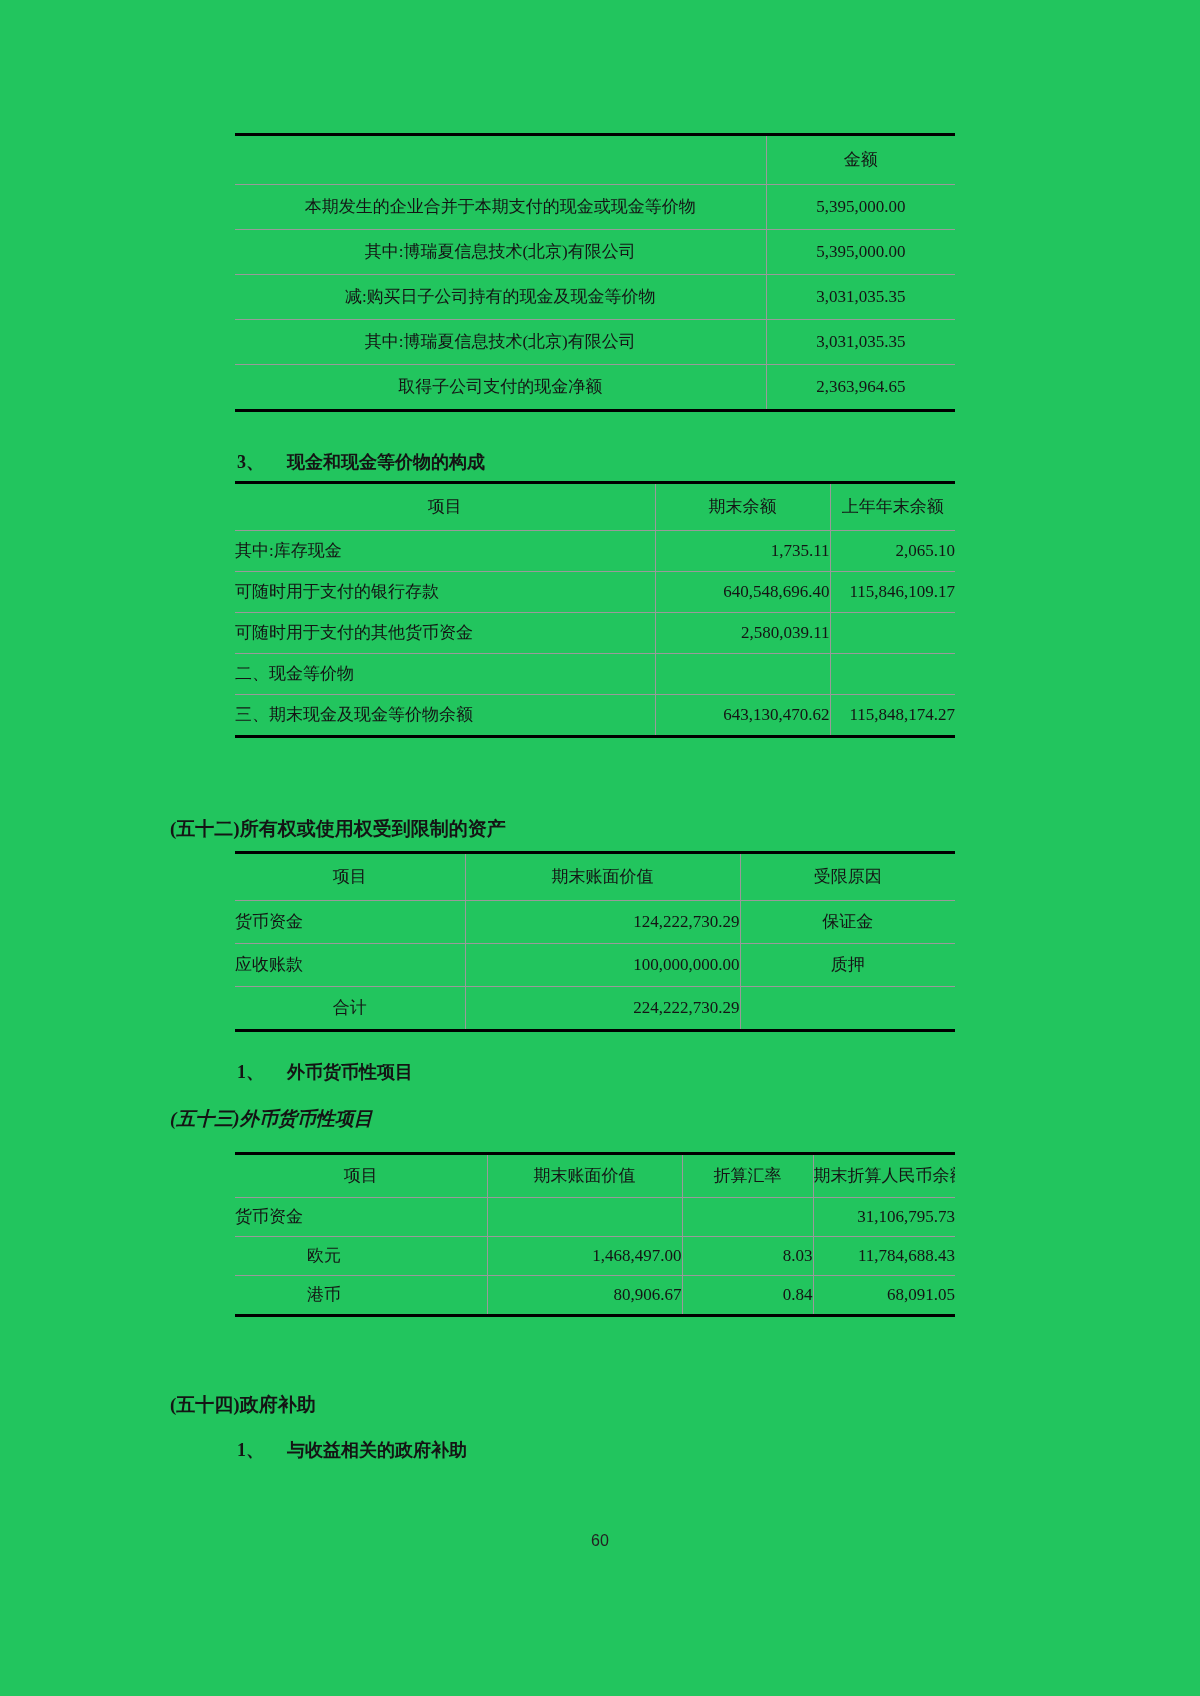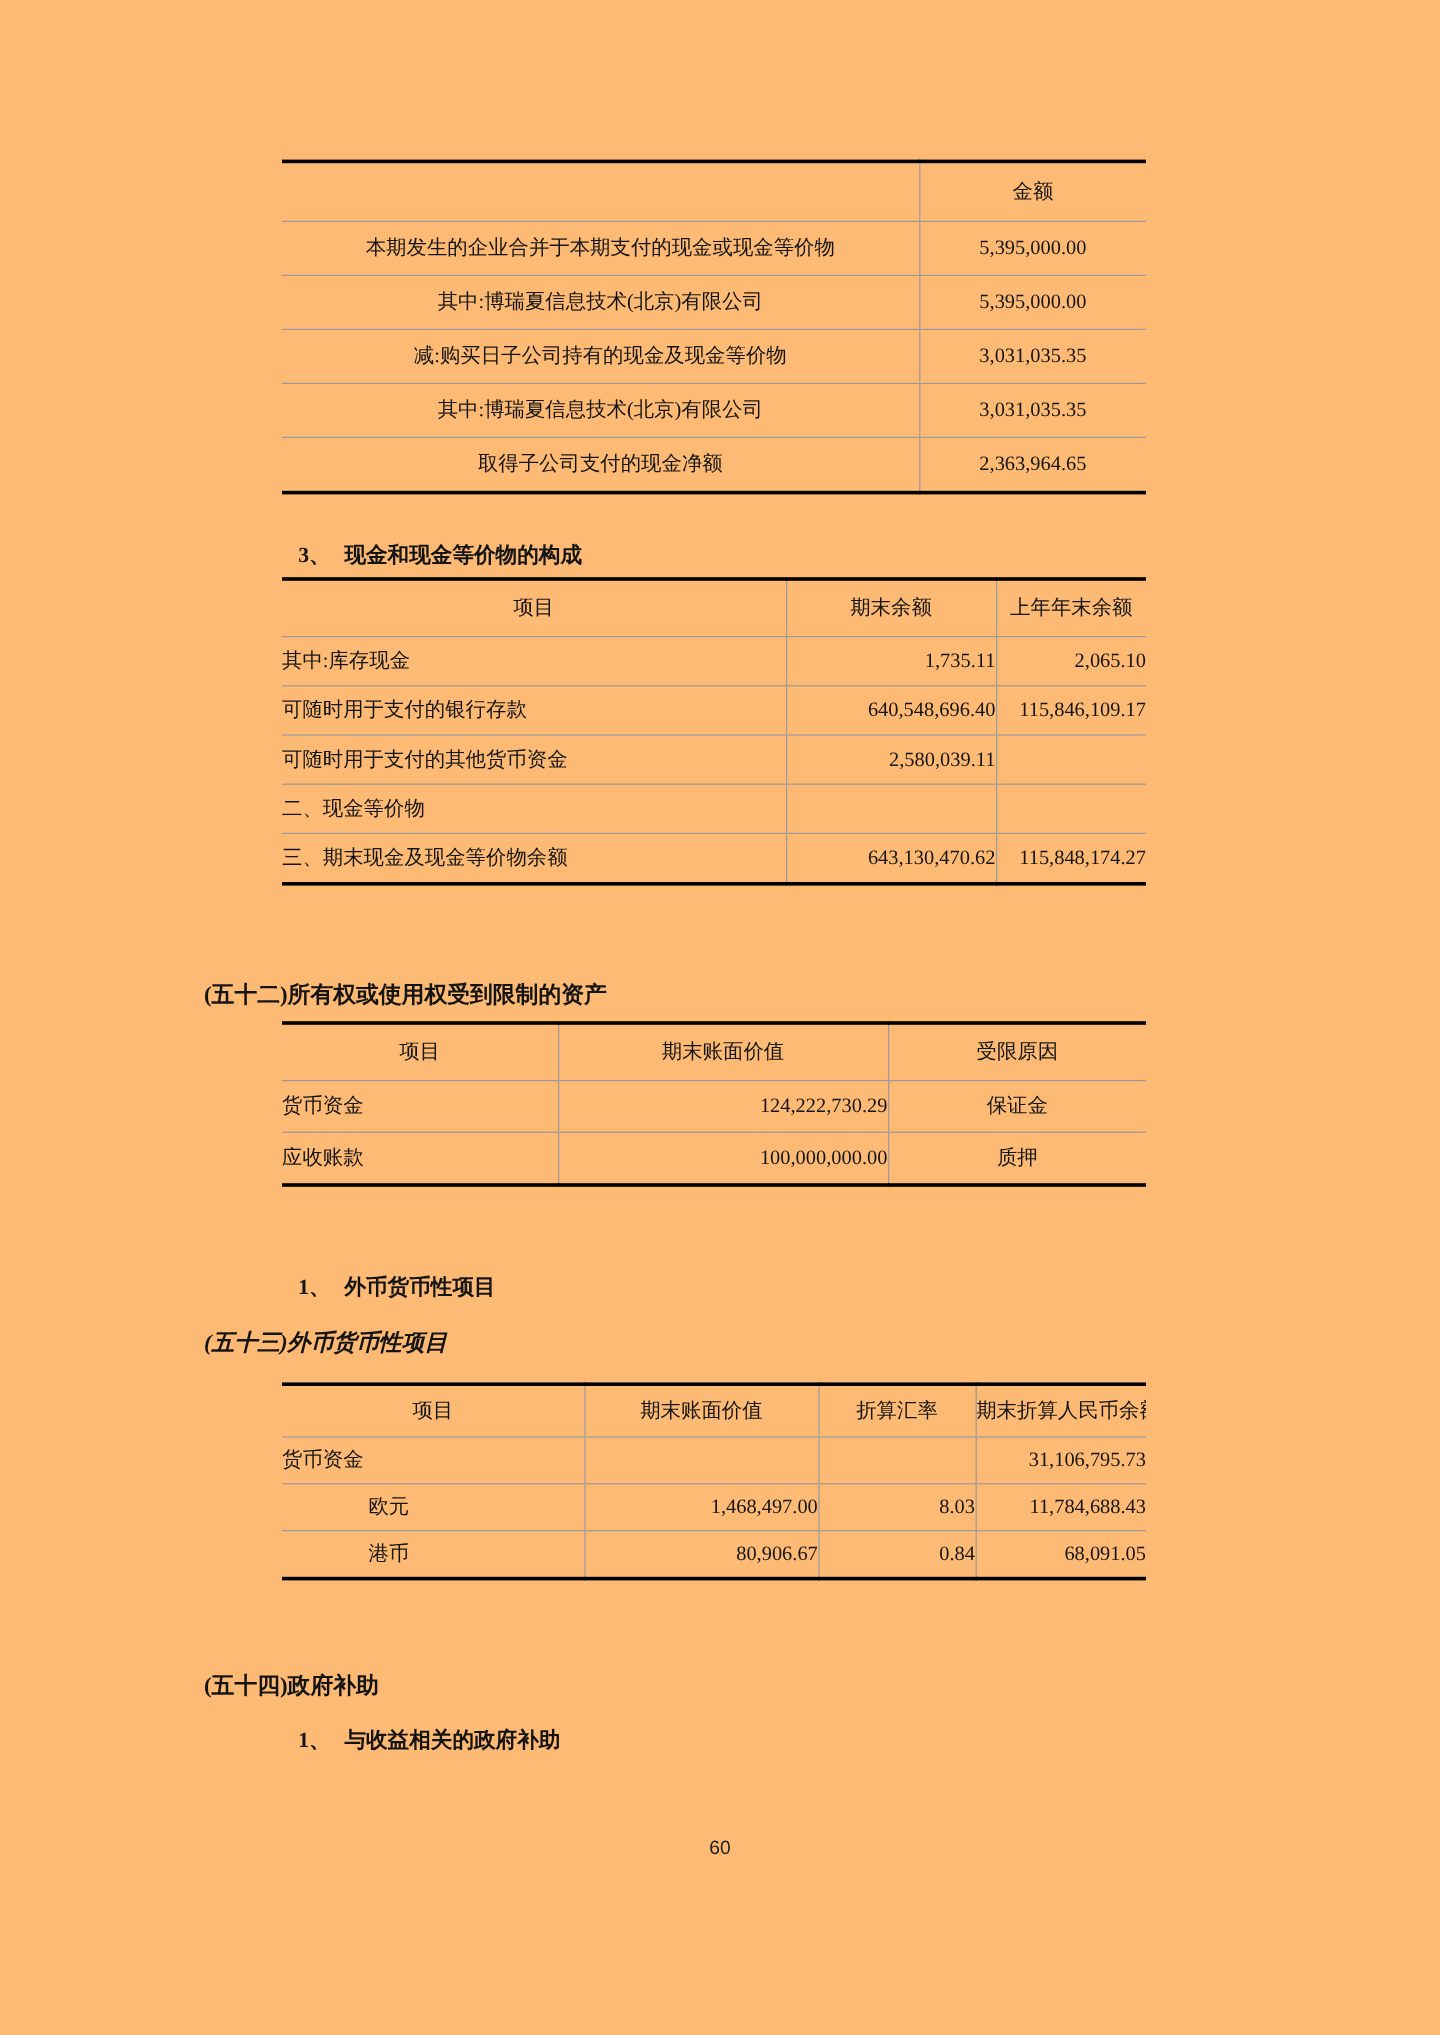--- a/index.html
+++ b/index.html
@@ -1,17 +1,17 @@
 <!DOCTYPE html>
 <html><head>
 <meta charset="utf-8">
 <style>
   html,body{margin:0;padding:0;background:#e8e8e8;}
   .page{
-    position:relative;width:1200px;height:1696px;margin:0 auto;background:#fdba74;
+    position:relative;width:1200px;height:1696px;margin:0 auto;background:#22c55e;
     font-family:"Liberation Serif","DejaVu Serif",serif;color:#141414;overflow:hidden;
   }
   table.tbl{
     position:absolute;border-collapse:collapse;table-layout:fixed;
     border-top:3px solid #000;border-bottom:3px solid #000;
     font-size:17px;width:720px;left:235px;
   }
   .tbl th,.tbl td{
     border-bottom:1px solid #9a9a9a;vertical-align:middle;font-weight:normal;
     padding:0;line-height:1.25;overflow:hidden;white-space:nowrap;
@@ -20,21 +20,21 @@
   .vline{border-left:1px solid #9a9a9a;}
   .lbl{text-align:left;padding-left:10px;}
   .num{text-align:right;padding-right:9px;}
   .ctr{text-align:center;}
   .ind{padding-left:62px;}
   .t1 th{height:48px;} .t1 td{height:44px;text-align:center;}
   .t2 th{height:46px;} .t2 td{height:40px;}
   .t3 th{height:46px;} .t3 td{height:42px;}
   .t4 th{height:42px;} .t4 td{height:38px;}
   .h-sec{position:absolute;left:170px;font-weight:bold;font-size:19px;white-space:nowrap;}
-  .h-sub{position:absolute;left:237px;font-weight:bold;font-size:18px;white-space:nowrap;text-align:center;}
+  .h-sub{position:absolute;left:237px;font-weight:bold;font-size:18px;white-space:nowrap;}
   .h-sub .n{display:inline-block;min-width:50px;}
   .pageno{
     position:absolute;top:1532px;left:0;width:100%;text-align:center;
     font-family:"Liberation Sans","DejaVu Sans",sans-serif;font-size:16px;color:#222;
   }
 </style>
 </head>
 <body>
 
 <div class="page">
@@ -135,20 +135,25 @@
     <tr>
       <td class="lbl">货币资金</td>
       <td class="num vline">124,222,730.29</td>
       <td class="ctr vline">保证金</td>
     </tr>
     <tr>
       <td class="lbl">应收账款</td>
       <td class="num vline">100,000,000.00</td>
       <td class="ctr vline">质押</td>
     </tr>
+    <tr>
+      <td class="ctr">合计</td>
+      <td class="num vline">224,222,730.29</td>
+      <td class="ctr vline"></td>
+    </tr>
   </tbody>
     </table>
 
   <div class="h-sec" style="top:1106px;font-style:italic;">
     <span>(五十三)</span><span>外币货币性项目</span>
   </div>
   <div class="h-sub" style="top:1060px;">
     <span class="n">1、</span><span>外币货币性项目</span>
   </div>
 

